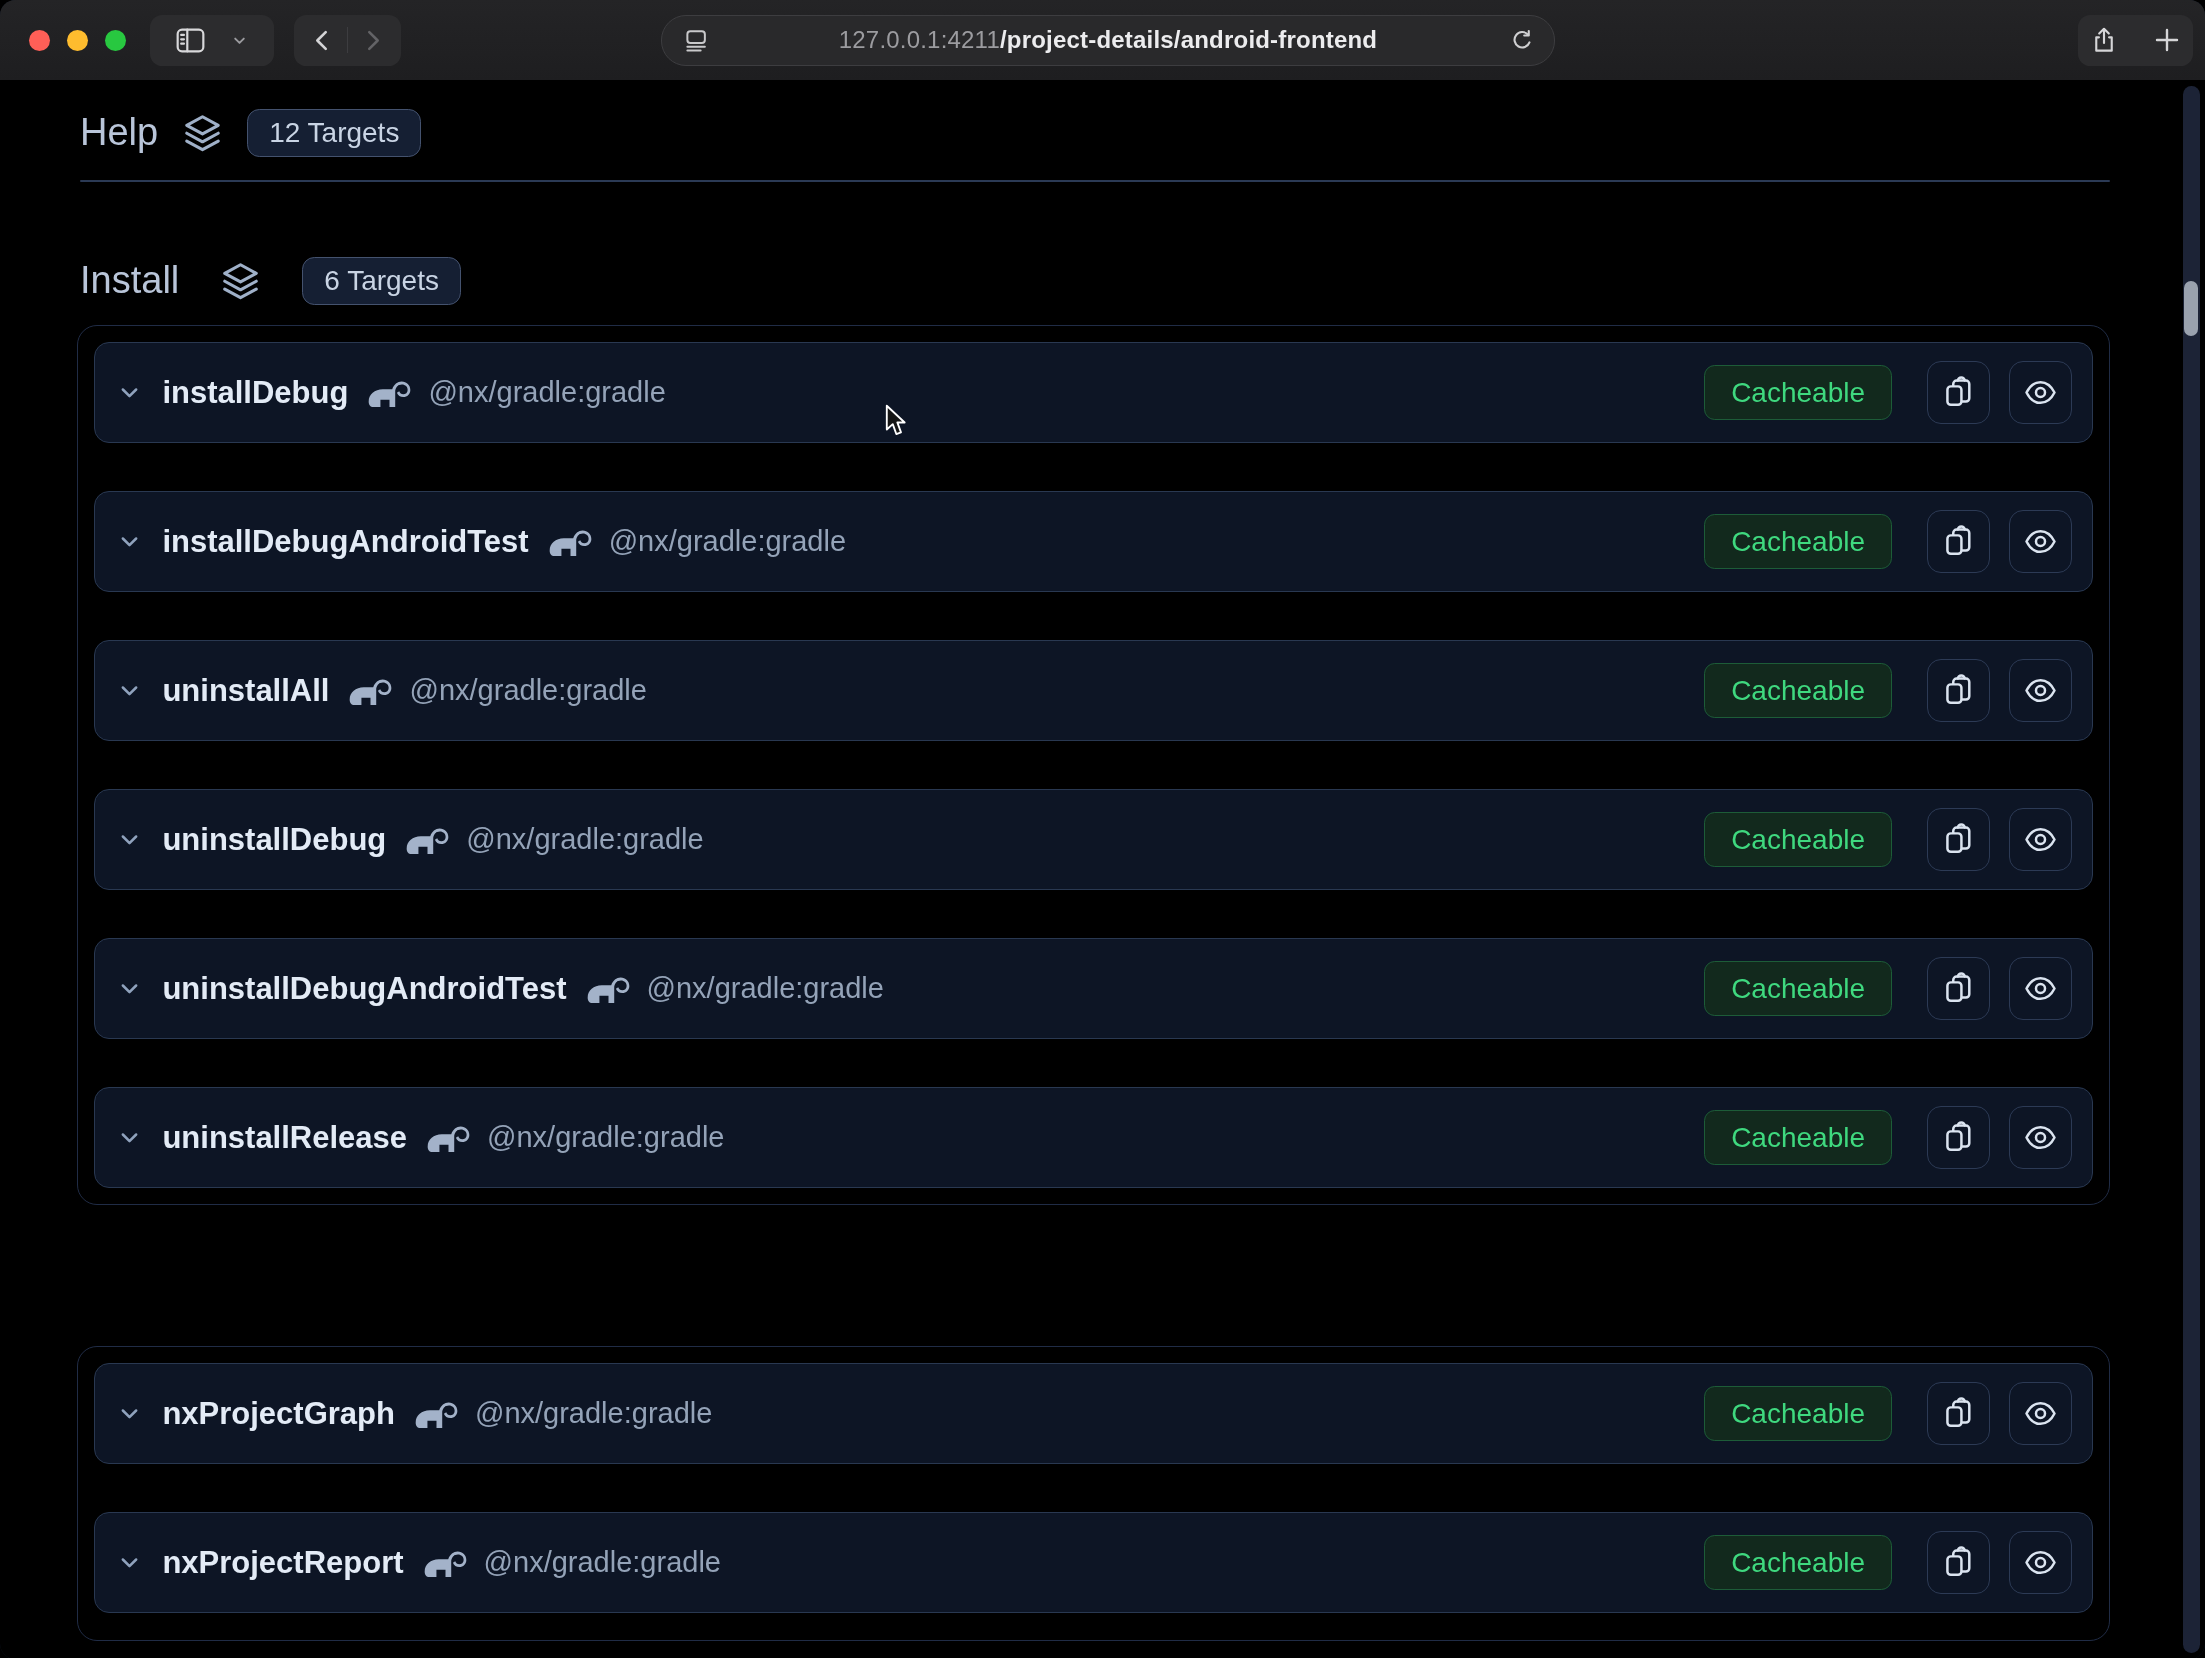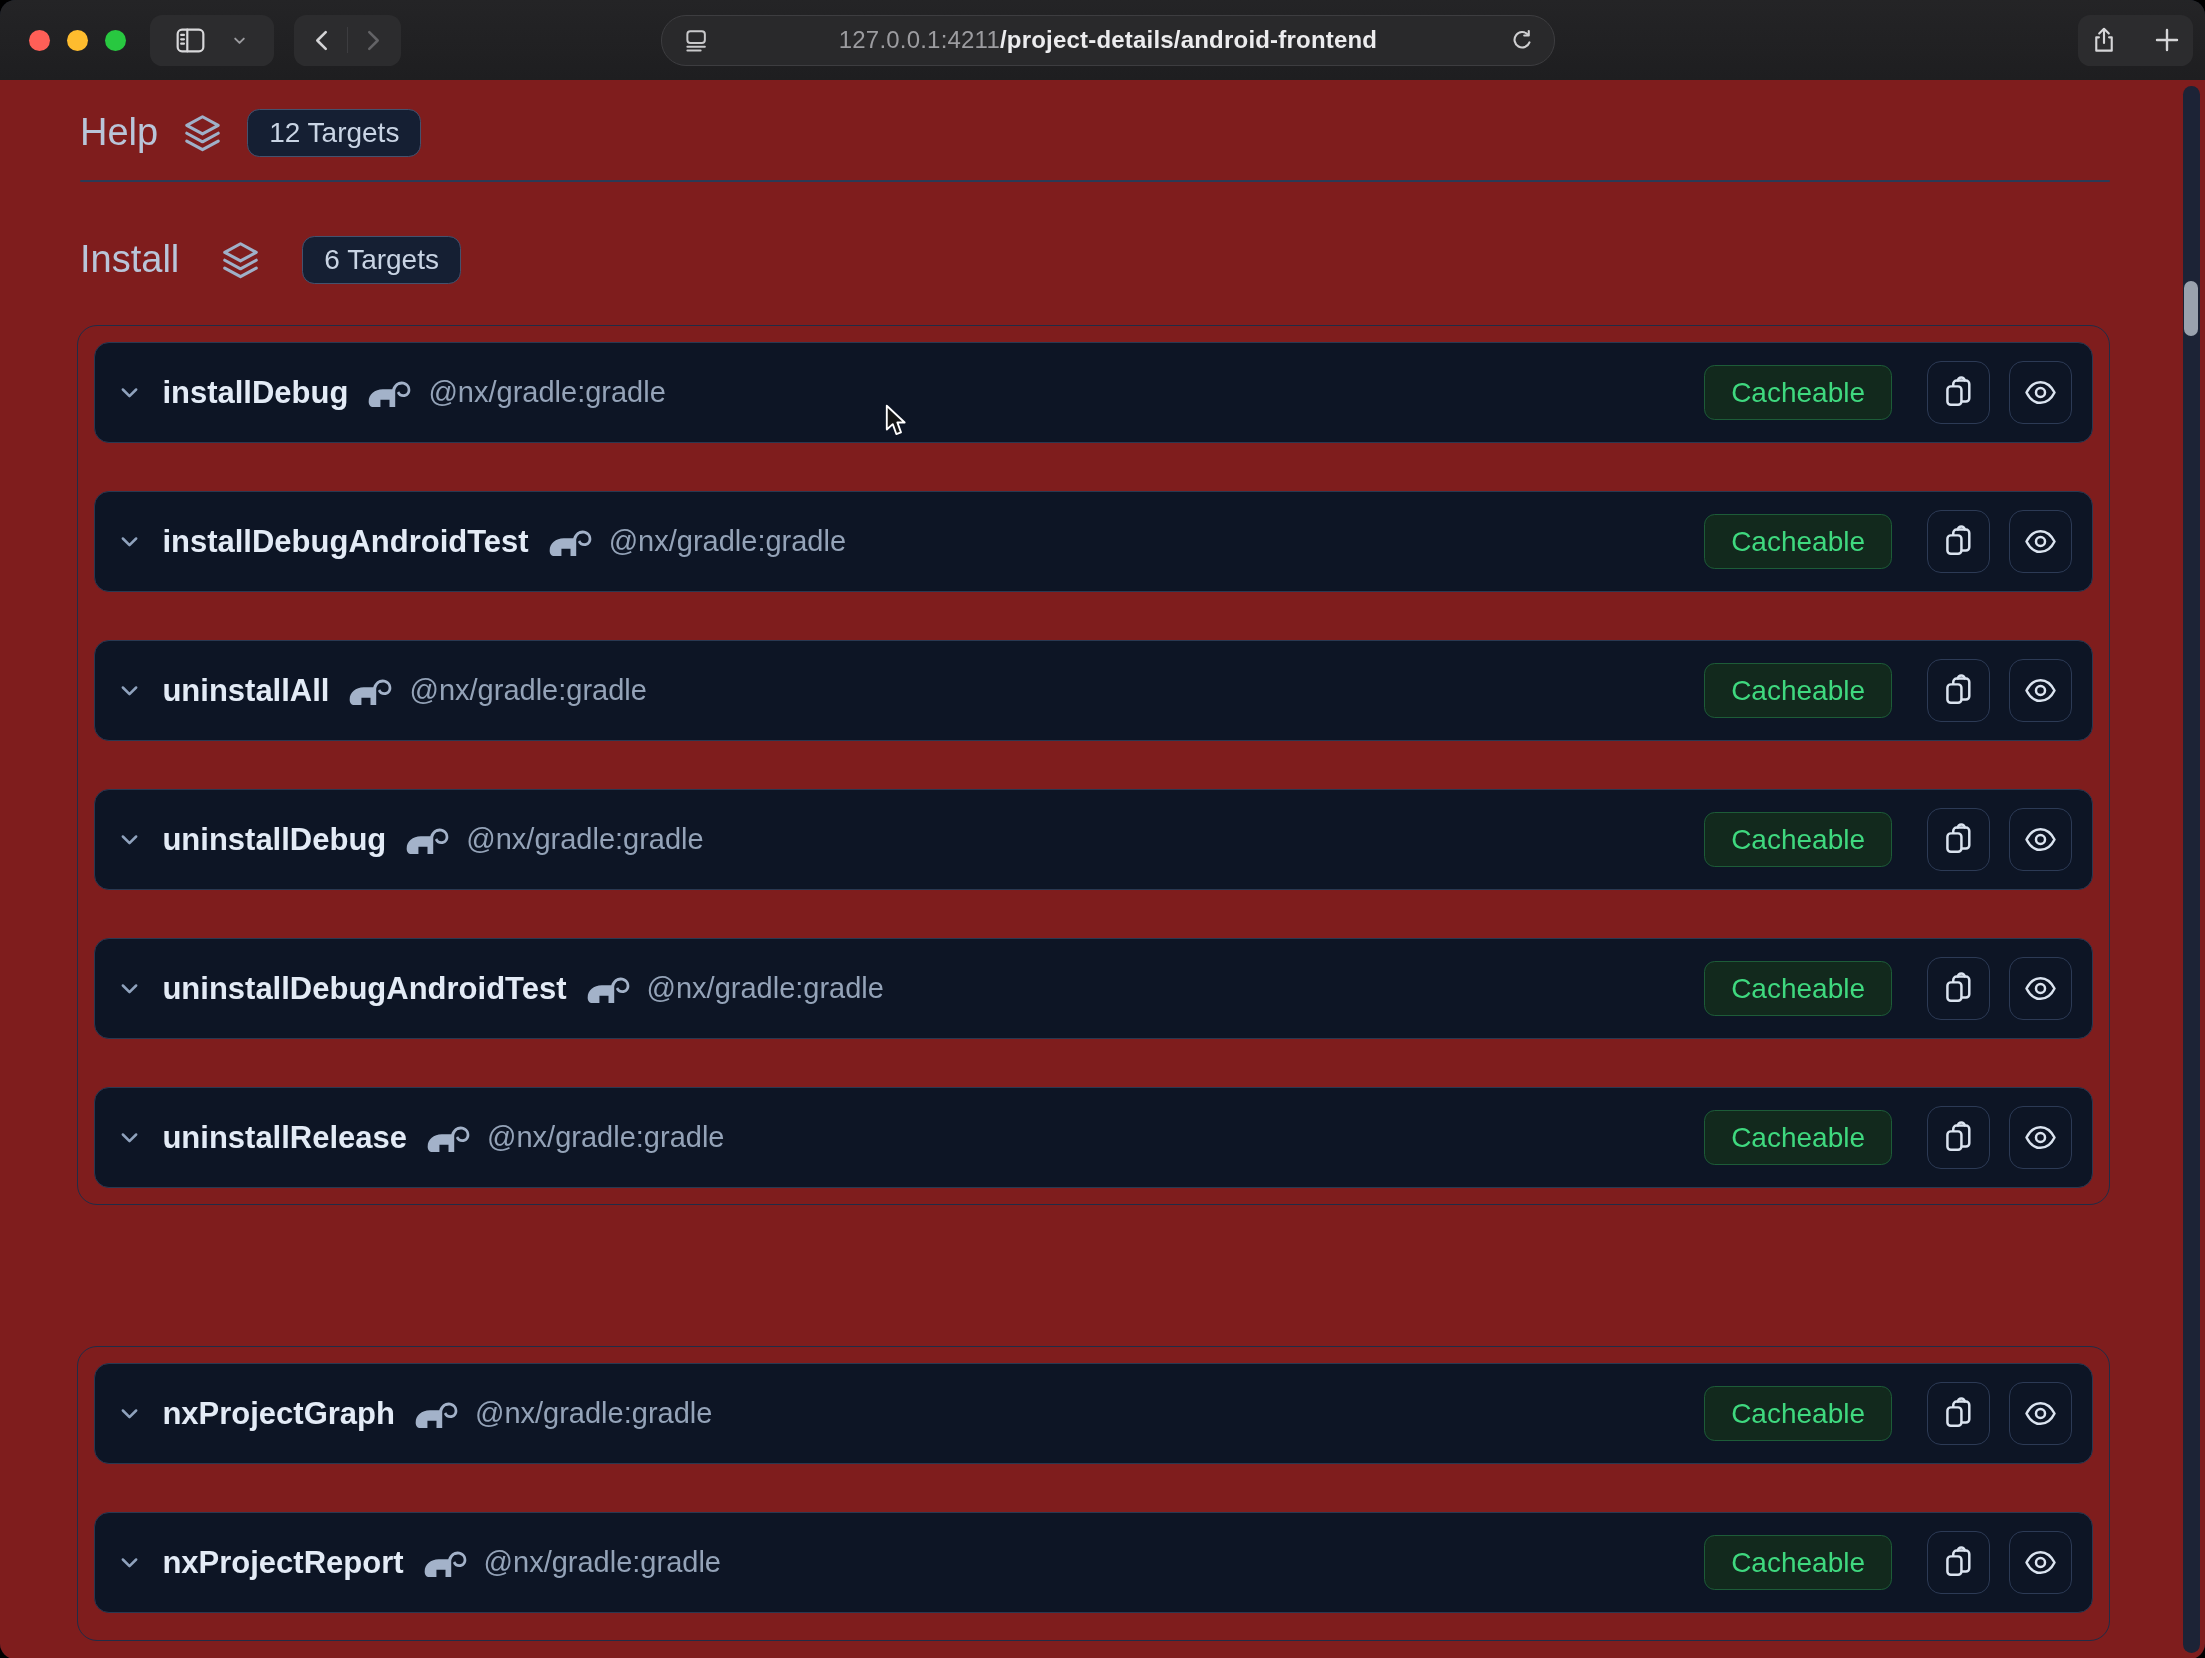--- a/index.html
+++ b/index.html
@@ -25,21 +25,21 @@
 
   .url-field{position:absolute;left:661px;top:14.6px;width:894px;height:51px;border-radius:25px;
     background:#29292b;border:0.8px solid #3d3d40;display:flex;align-items:center;}
   .url-text{position:absolute;left:0;right:0;text-align:center;font-size:24px;letter-spacing:0.2px;}
   .url-host{color:#9c9ca0;}
   .url-path{color:#ececee;font-weight:700;margin-top:15px;}
   .url-icon{position:absolute;left:20px;top:11.5px;}
   .reload-icon{position:absolute;right:18.4px;top:11.5px;}
 
   
-  .content{position:absolute;left:0;top:80px;right:0;bottom:0;background:#7f1d1d;overflow:hidden;}
+  .content{position:absolute;left:0;top:80px;right:0;bottom:0;background:#000000;overflow:hidden;}
 
   .sec-header{position:absolute;left:80px;display:flex;align-items:center;gap:23px;height:49px;}
   .sec-title{font-size:38px;color:#b9c5d9;}
   .targets-badge{height:48px;display:flex;align-items:center;padding:0 21px;border-radius:12.3px;
     border:1.5px solid #44526e;background:#151f33;color:#c9d4e4;font-size:28px;}
   .divider{position:absolute;left:80px;top:100px;width:2030px;height:2.3px;background:#2b3a55;border-radius:1.5px;}
 
   .group-card{position:absolute;left:77px;width:2033px;border:1.5px solid #202c46;border-radius:20px;
     padding:16px;display:flex;flex-direction:column;gap:48px;}
   #group-install{top:245px;height:880px;}
@@ -147,21 +147,21 @@
         <svg width="43" height="43" viewBox="0 0 24 24" fill="none" stroke="#9fb0c8" stroke-width="1.7" stroke-linecap="round" stroke-linejoin="round">
           <path d="M12 3.2L20.8 8L12 12.8L3.2 8z"></path>
           <path d="M3.2 12.4L12 17.2l8.8-4.8"></path>
           <path d="M3.2 16.8L12 21.6l8.8-4.8"></path>
         </svg>
       </span>
       <span class="targets-badge">12 Targets</span>
     </div>
     <div class="divider"></div>
 
-    <div class="sec-header" style="top:155px;gap:40px;">
+    <div class="sec-header" style="top:176px;gap:40px;">
       <span class="sec-title">Install</span>
       <span>
         <svg width="43" height="43" viewBox="0 0 24 24" fill="none" stroke="#9fb0c8" stroke-width="1.7" stroke-linecap="round" stroke-linejoin="round">
           <path d="M12 3.2L20.8 8L12 12.8L3.2 8z"></path>
           <path d="M3.2 12.4L12 17.2l8.8-4.8"></path>
           <path d="M3.2 16.8L12 21.6l8.8-4.8"></path>
         </svg>
       </span>
       <span class="targets-badge">6 Targets</span>
     </div>

